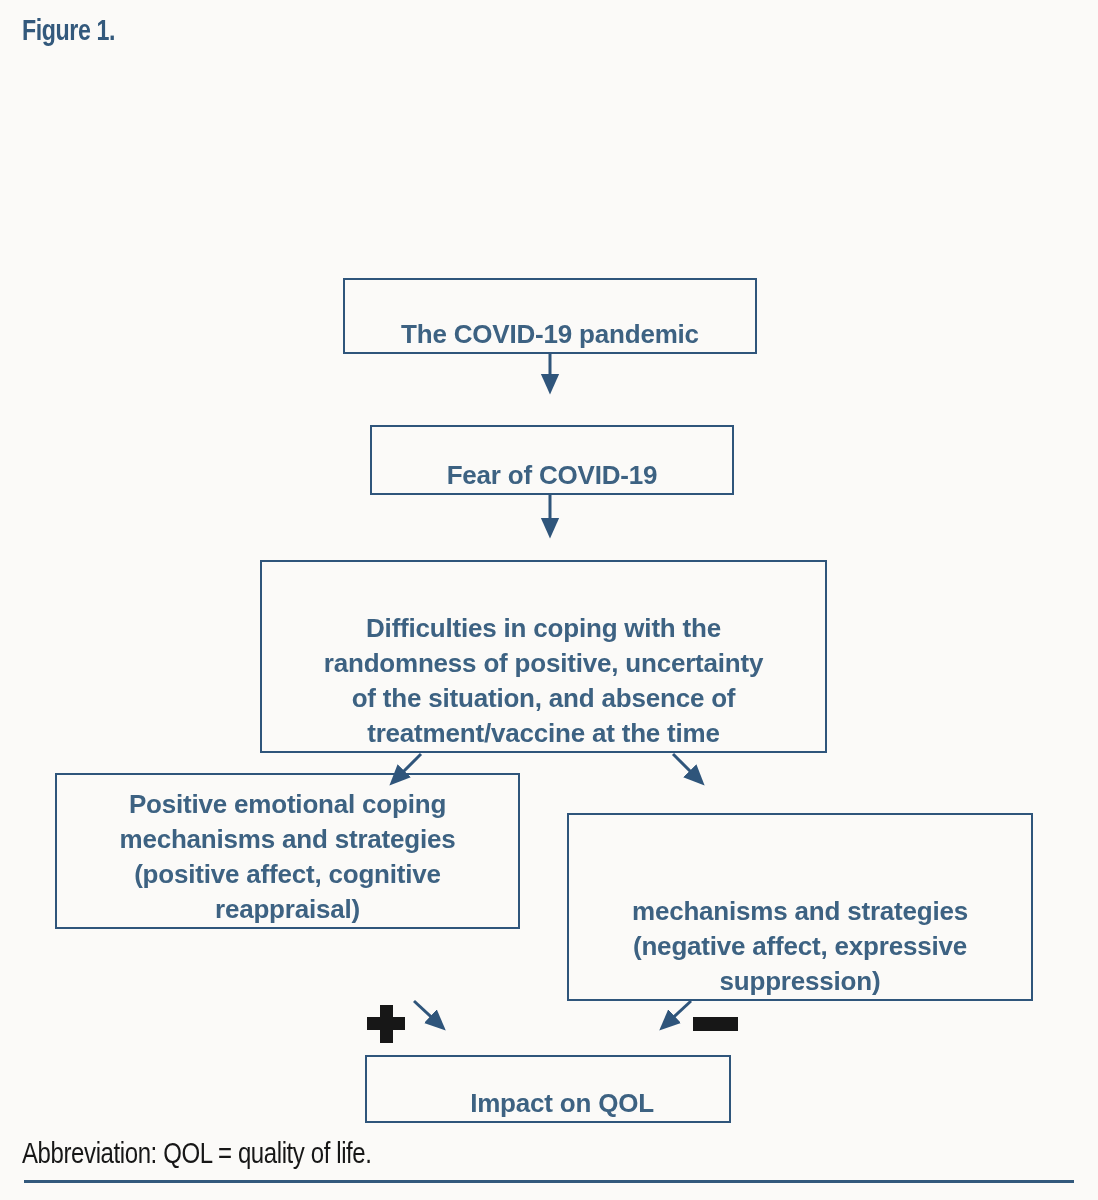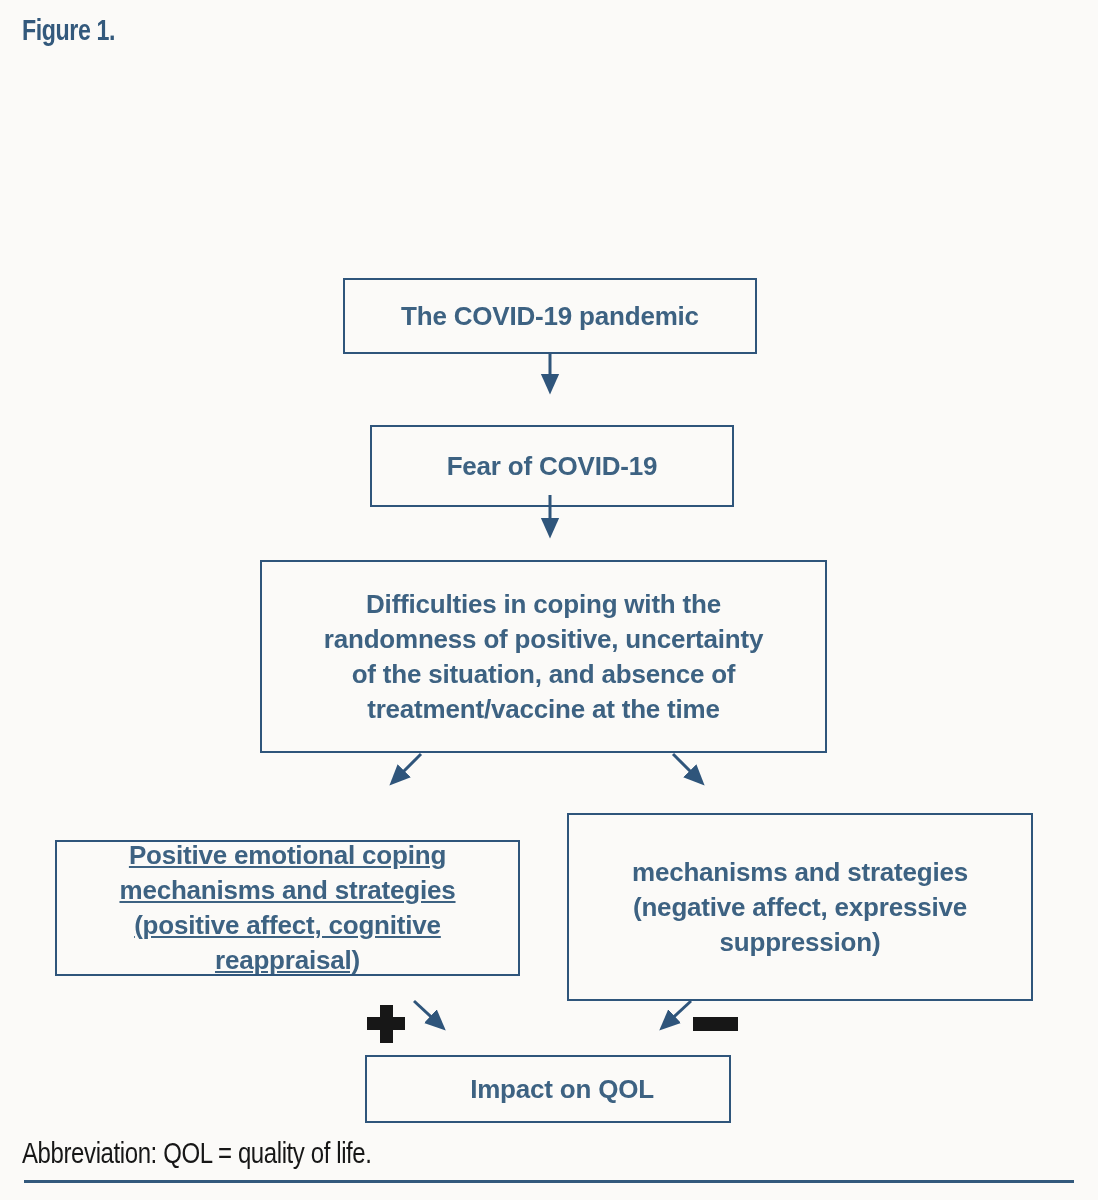--- a/index.html
+++ b/index.html
@@ -41,34 +41,34 @@
     line-height: 48px;
     letter-spacing: -0.3px;
     white-space: nowrap;
   }
   .fc-box {
     position: absolute;
     border: 2px solid var(--border);
     background: transparent;
     display: flex;
     flex-direction: column;
-    justify-content: center;
+    justify-content: flex-end;
     align-items: center;
     color: var(--text-blue);
     font-size: 26px;
     font-weight: 600;
     line-height: 35px;
     text-align: center;
     letter-spacing: -0.2px;
     white-space: nowrap;
   }
   .box-pandemic  { left: 343px; top: 278px; width: 414px; height: 76px; }
-  .box-fear      { left: 370px; top: 425px; width: 364px; height: 82px; }
+  .box-fear      { left: 370px; top: 425px; width: 364px; height: 70px; }
   .box-difficulties { left: 260px; top: 560px; width: 567px; height: 193px; }
-  .box-positive  { left: 55px;  top: 840px; width: 465px; height: 136px; text-decoration: underline; }
+  .box-positive  { left: 55px;  top: 773px; width: 465px; height: 156px; }
   .box-negative  { left: 567px; top: 813px; width: 466px; height: 188px; }
   .box-impact    { left: 365px; top: 1055px; width: 366px; height: 68px; padding-left: 28px; }
   .arrow-layer {
     position: absolute;
     left: 0; top: 0;
     width: 1098px; height: 1200px;
     pointer-events: none;
   }
   .footer-abbrev {
     position: absolute;

